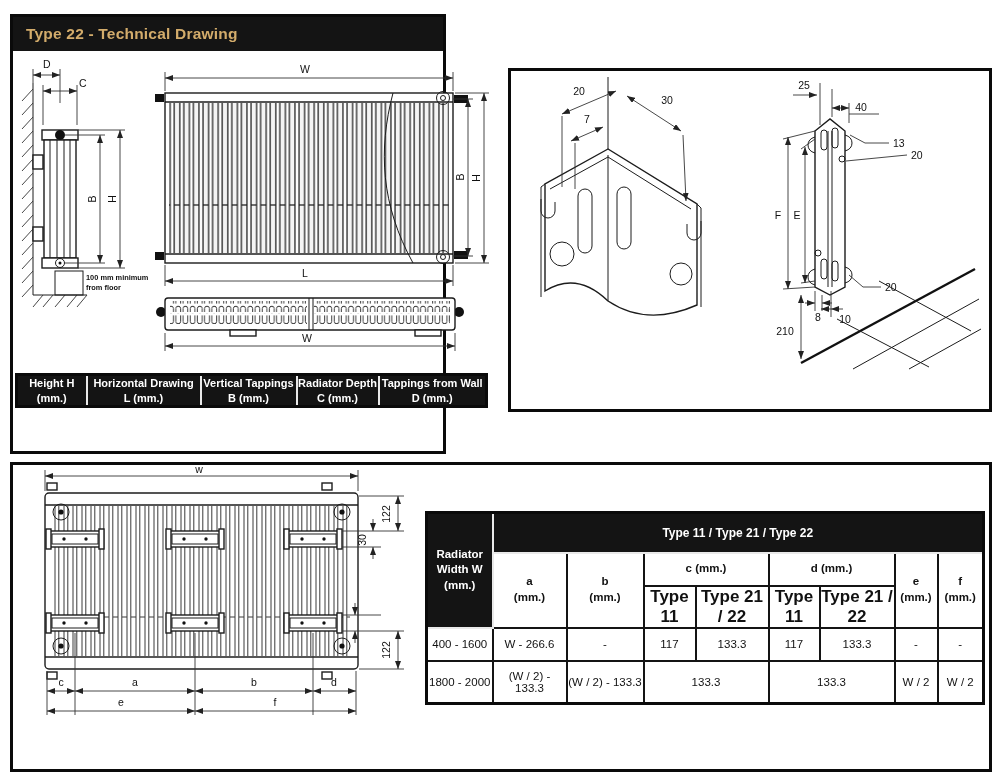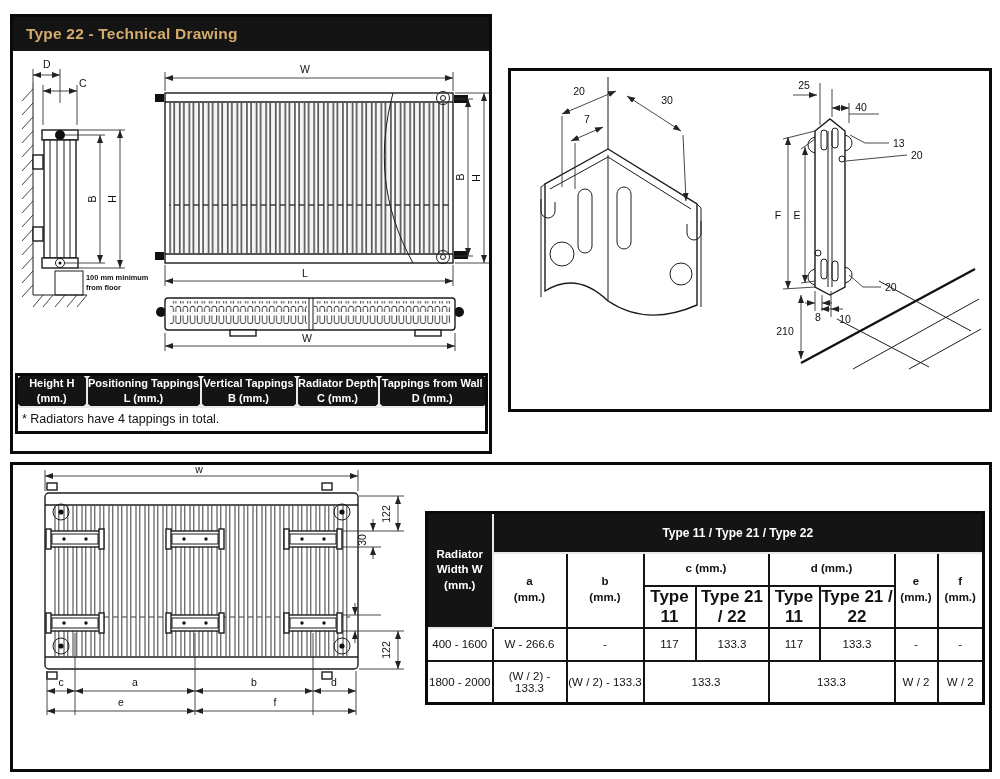--- a/index.html
+++ b/index.html
@@ -22,34 +22,34 @@
   .dim{stroke:#333;stroke-width:.9;fill:none;}
   .dt{font-size:10.5px;}
   .note{font-size:7.4px;font-weight:bold;}
   .rot{font-size:10.5px;}
   
   table{border-collapse:collapse;table-layout:fixed;position:absolute;}
   td{text-align:center;vertical-align:middle;padding:0;}
   .blk{background:#141414;color:#fff;font-weight:bold;border:2px solid #e9e9e9;}
   .wht{background:#fff;color:#111;border:2px solid #141414;}
   .spec{border:3px solid #0a0a0a;}
-  .spec .hdr{font-size:11px;line-height:1.3;border-radius:7px;}
+  .spec .hdr{font-size:11px;line-height:1.3;}
   .spec .val{font-size:12.5px;height:20px;}
   .spec .foot{font-size:12.5px;text-align:left;padding:3px 0 3px 4px;height:17px;}
   .pos{border:3px solid #0a0a0a;}
   .pos .corner{font-size:11.5px;line-height:1.35;}
   .pos .group{font-size:12px;}
   .pos .lbl{font-weight:bold;font-size:11.5px;line-height:1.35;}
   .pos .sub{font-weight:bold;font-size:17px;}
   .pos .dat{font-size:11.5px;}
 </style>
 </head>
 <body>
 
-<div class="panel" style="left:10px;top:14px;width:482px;height:440px;">
+<div class="panel" style="left:10px;top:14px;width:436px;height:440px;">
   <div class="panel-title">Type 22 - Technical Drawing</div>
   <div class="panel-body" style="height:400px;">
 
     <svg style="left:4px;top:4px;" width="140" height="300" viewBox="0 0 140 300">
       <defs>
         <marker id="ah1" viewBox="0 0 8 6" refX="8" refY="3" markerWidth="8" markerHeight="6" markerUnits="userSpaceOnUse" orient="auto-start-reverse">
             <path d="M0,0 L8,3 L0,6 Z" fill="#222"></path>
           </marker>
       </defs>
 
@@ -162,27 +162,24 @@
       <colgroup>
           <col style="width:70px">
           <col style="width:114px">
           <col style="width:96px">
           <col style="width:82px">
           <col style="width:108px">
         </colgroup>
       <tbody>
           <tr style="height:32px;">
         <td class="blk hdr"><span>Height H</span><br><span>(mm.)</span></td>
-        <td class="blk hdr"><span>Positioning Tappings</span><br><span>L (mm.)</span></td>
+        <td class="blk hdr"><span>Horizontal Drawing</span><br><span>L (mm.)</span></td>
         <td class="blk hdr"><span>Vertical Tappings</span><br><span>B (mm.)</span></td>
         <td class="blk hdr"><span>Radiator Depth</span><br><span>C (mm.)</span></td>
         <td class="blk hdr"><span>Tappings from Wall</span><br><span>D (mm.)</span></td>
-      </tr>
-      <tr>
-        <td class="wht foot" colspan="5">* Radiators have 4 tappings in total.</td>
       </tr>
     </tbody>
       </table>
   </div>
 </div>
 
 <div class="panel" style="left:508px;top:68px;width:484px;height:344px;">
   <div class="panel-body" style="height:280px;">
 
     <svg style="left:6px;top:4px;" width="244" height="296" viewBox="0 0 244 296">

